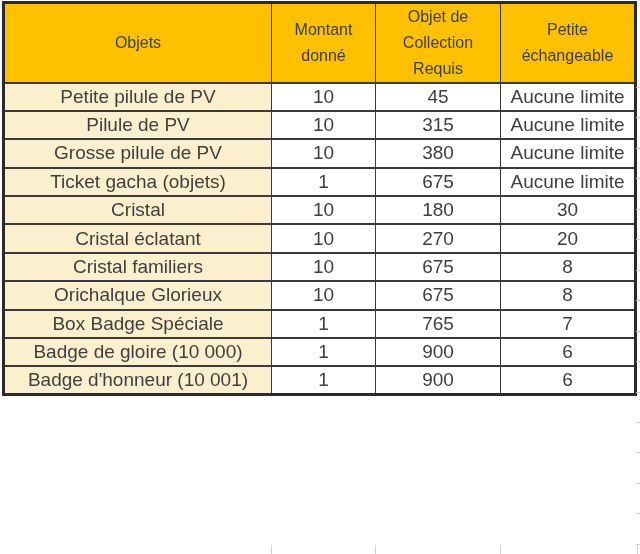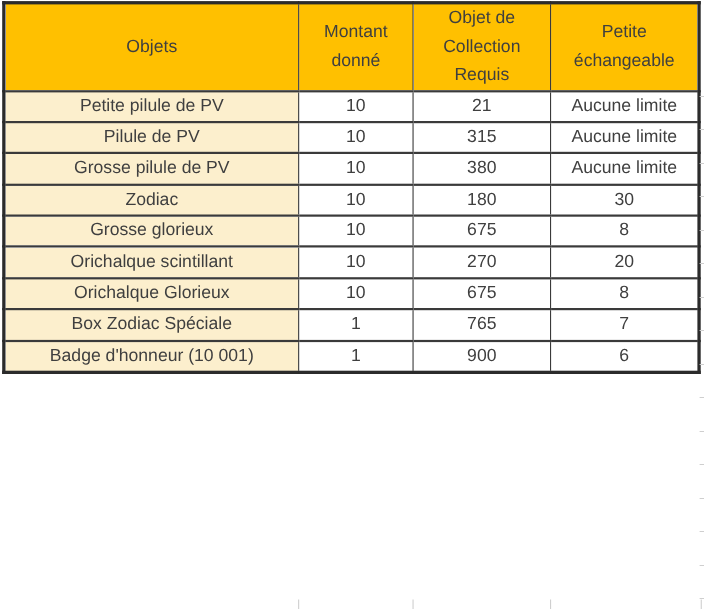--- a/index.html
+++ b/index.html
@@ -28,21 +28,21 @@
     border-top-width:2px;border-bottom-width:2px;
     text-align:center;vertical-align:middle;
     color:var(--text);
     overflow:hidden;white-space:nowrap;
   }
   th{
     background:var(--header-bg);
     height:80px;font-size:16px;font-weight:400;line-height:1.6;
     padding:0 6px;white-space:normal;
   }
-  td{height:28.4px;font-size:16px;padding:0 4px;}
+  td{height:28.4px;font-size:19px;padding:0 4px;}
   td.label-cell{background:var(--label-bg);}
   
   .vstub{position:absolute;width:1px;height:9px;top:545px;background:var(--grid);}
   .right-stubs{
     position:absolute;left:636px;top:87px;width:4px;height:459px;
     background:repeating-linear-gradient(to bottom,var(--grid) 0 1px,transparent 1px 30.45px);
   }
 </style>
 </head>
 <body>
@@ -60,64 +60,76 @@
         <th>Objets</th>
         <th>Montant donné</th>
         <th>Objet de Collection Requis</th>
         <th>Petite échangeable</th>
       </tr>
     </thead>
     <tbody id="table-body">
         <tr>
           <td class="label-cell">Petite pilule de PV</td>
           <td>10</td>
-          <td>21</td>
+          <td>45</td>
           <td>Aucune limite</td>
         </tr>
         <tr>
           <td class="label-cell">Pilule de PV</td>
           <td>10</td>
           <td>315</td>
           <td>Aucune limite</td>
         </tr>
         <tr>
           <td class="label-cell">Grosse pilule de PV</td>
           <td>10</td>
           <td>380</td>
           <td>Aucune limite</td>
         </tr>
         <tr>
-          <td class="label-cell">Zodiac</td>
+          <td class="label-cell">Ticket gacha (objets)</td>
+          <td>1</td>
+          <td>675</td>
+          <td>Aucune limite</td>
+        </tr>
+        <tr>
+          <td class="label-cell">Cristal</td>
           <td>10</td>
           <td>180</td>
           <td>30</td>
         </tr>
         <tr>
-          <td class="label-cell">Grosse glorieux</td>
+          <td class="label-cell">Cristal éclatant</td>
+          <td>10</td>
+          <td>270</td>
+          <td>20</td>
+        </tr>
+        <tr>
+          <td class="label-cell">Cristal familiers</td>
           <td>10</td>
           <td>675</td>
           <td>8</td>
-        </tr>
-        <tr>
-          <td class="label-cell">Orichalque scintillant</td>
-          <td>10</td>
-          <td>270</td>
-          <td>20</td>
         </tr>
         <tr>
           <td class="label-cell">Orichalque Glorieux</td>
           <td>10</td>
           <td>675</td>
           <td>8</td>
         </tr>
         <tr>
-          <td class="label-cell">Box Zodiac Spéciale</td>
+          <td class="label-cell">Box Badge Spéciale</td>
           <td>1</td>
           <td>765</td>
           <td>7</td>
+        </tr>
+        <tr>
+          <td class="label-cell">Badge de gloire (10 000)</td>
+          <td>1</td>
+          <td>900</td>
+          <td>6</td>
         </tr>
         <tr>
           <td class="label-cell">Badge d'honneur (10 001)</td>
           <td>1</td>
           <td>900</td>
           <td>6</td>
         </tr>
       </tbody>
   </table>
 

